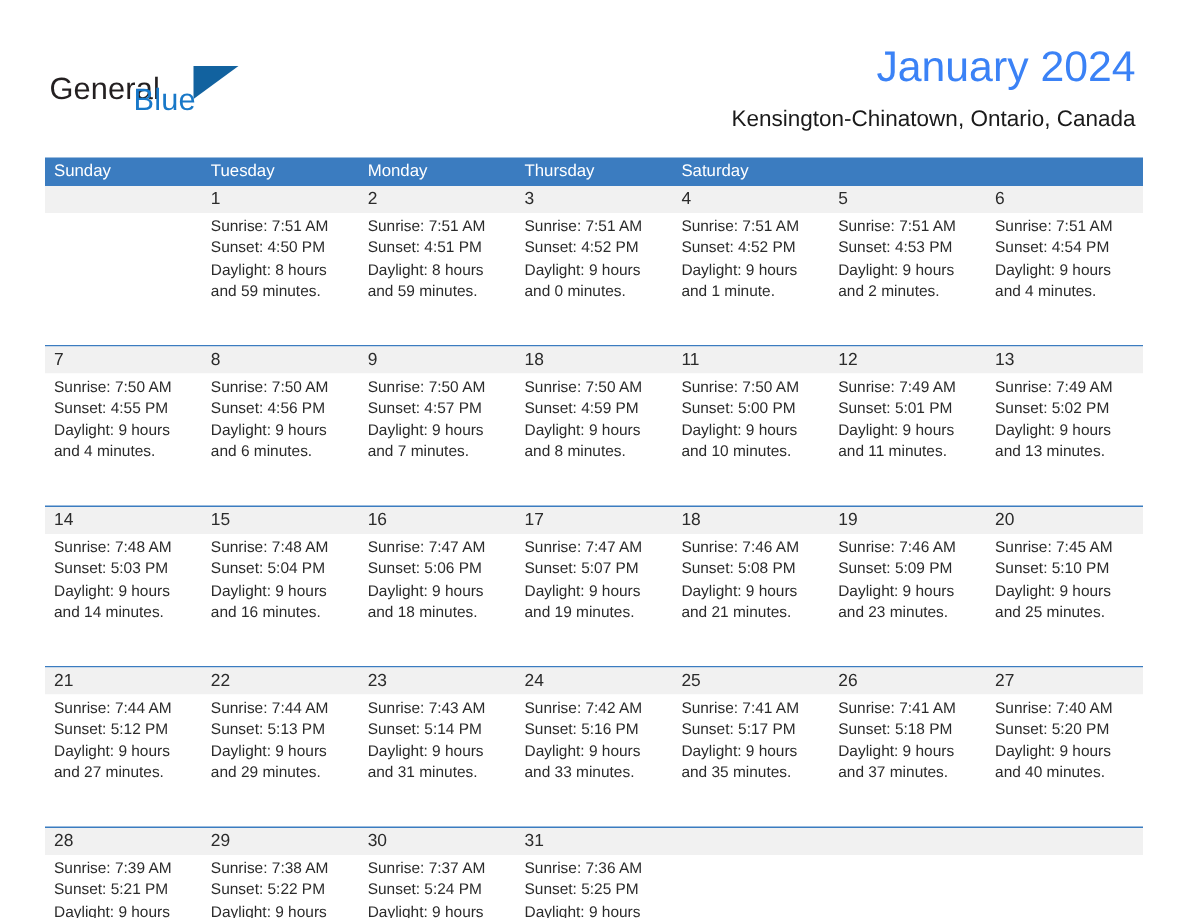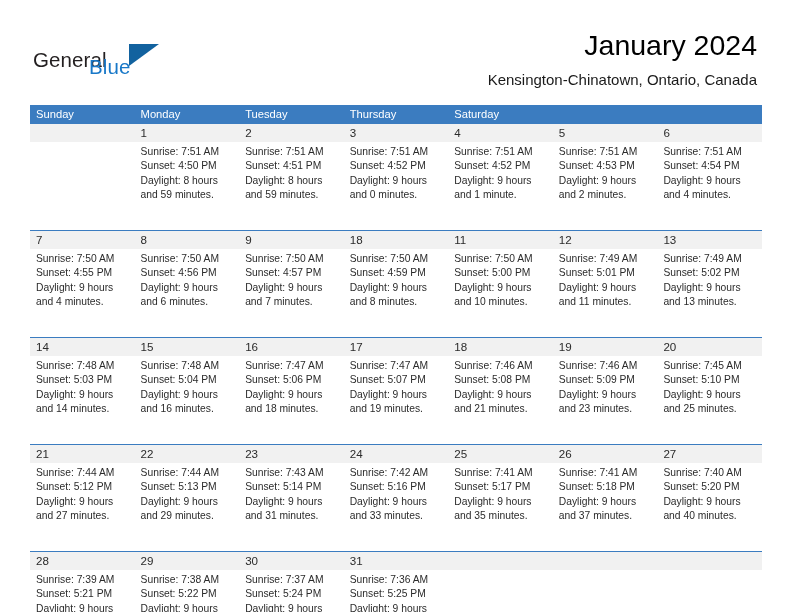--- a/index.html
+++ b/index.html
@@ -56,21 +56,21 @@
     border-bottom: 22px solid transparent;
   }
 
   .title-block {
     position: absolute;
     right: 35px; top: 28px;
     text-align: right;
   }
   .cal-title {
     font-size: 28.5px;
-    color: #000000;
+    color: #3b82f6;
     line-height: 34px;
     white-space: nowrap;
     font-weight: normal;
   }
   .cal-location {
     margin-top: 9px;
     font-size: 15px;
     color: #1a1a1a;
     line-height: 18px;
     white-space: nowrap;
@@ -156,22 +156,22 @@
 
     <div class="title-block">
       <div class="cal-title">January 2024</div>
       <div class="cal-location">Kensington-Chinatown, Ontario, Canada</div>
     </div>
   </div>
 
   <div class="calendar">
     <div class="weekday-row">
         <div class="weekday">Sunday</div>
+        <div class="weekday">Tuesday</div>
         <div class="weekday">Monday</div>
-        <div class="weekday">Tuesday</div>
         <div class="weekday">Thursday</div>
         <div class="weekday">Saturday</div>
       </div>
     <div id="weeks-container">
         <div class="week">
           <div class="daynum-row">
             <div class="daynum empty"></div>
             <div class="daynum">1</div>
             <div class="daynum">2</div>
             <div class="daynum">3</div>

